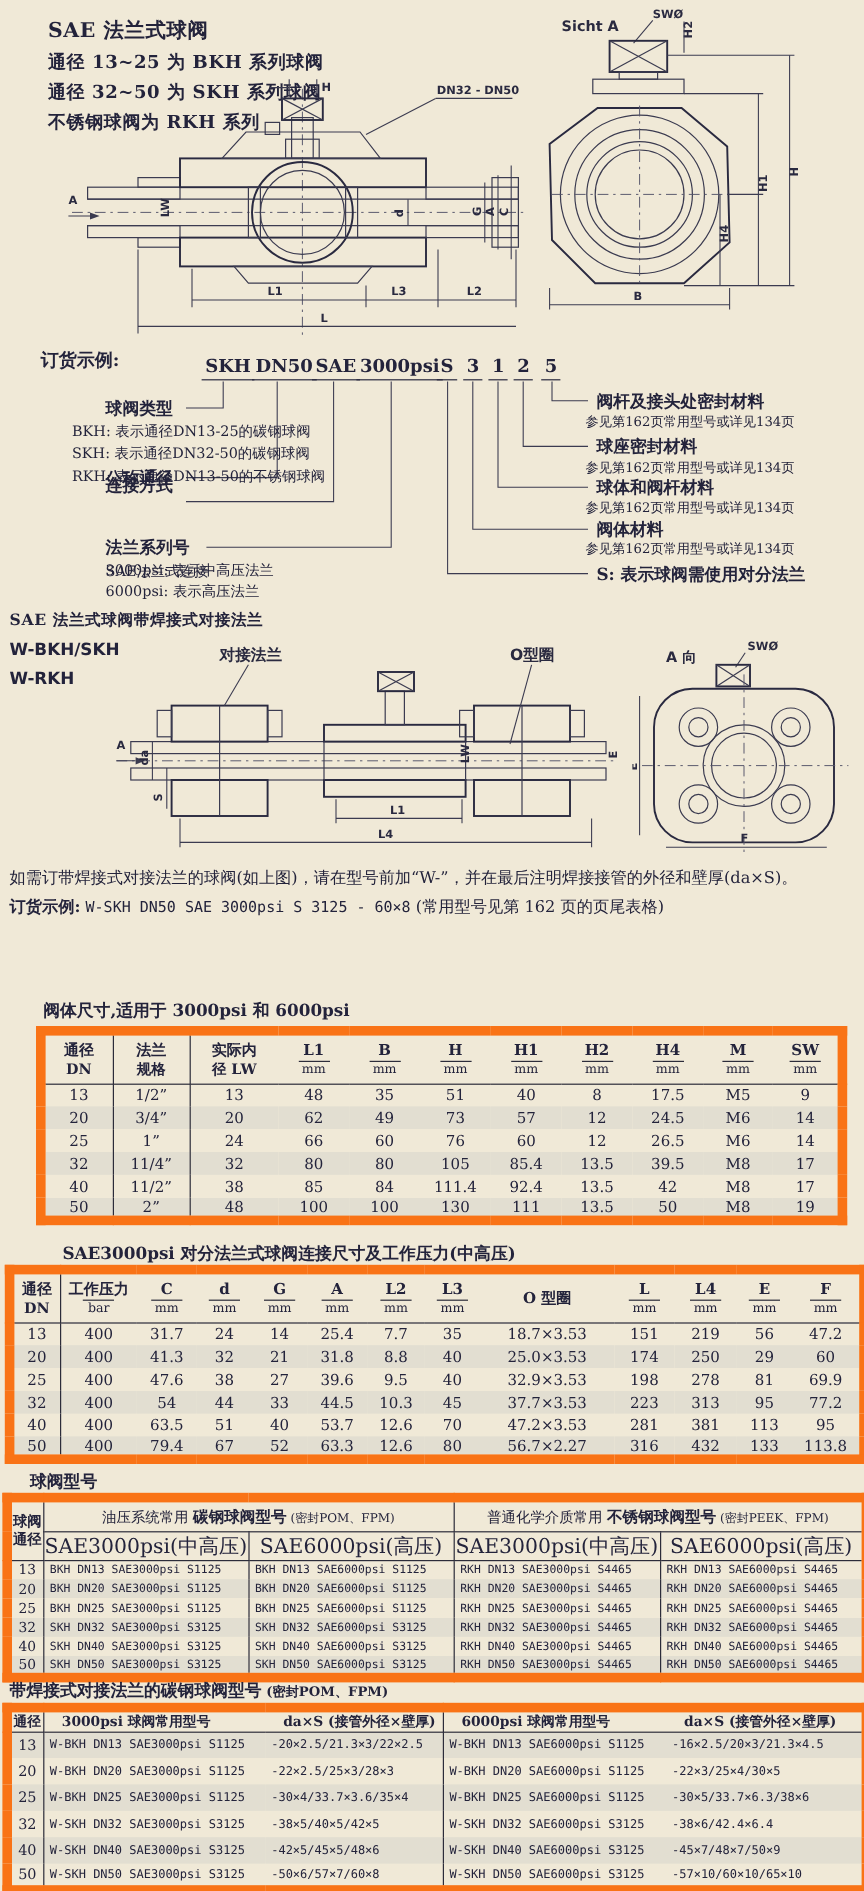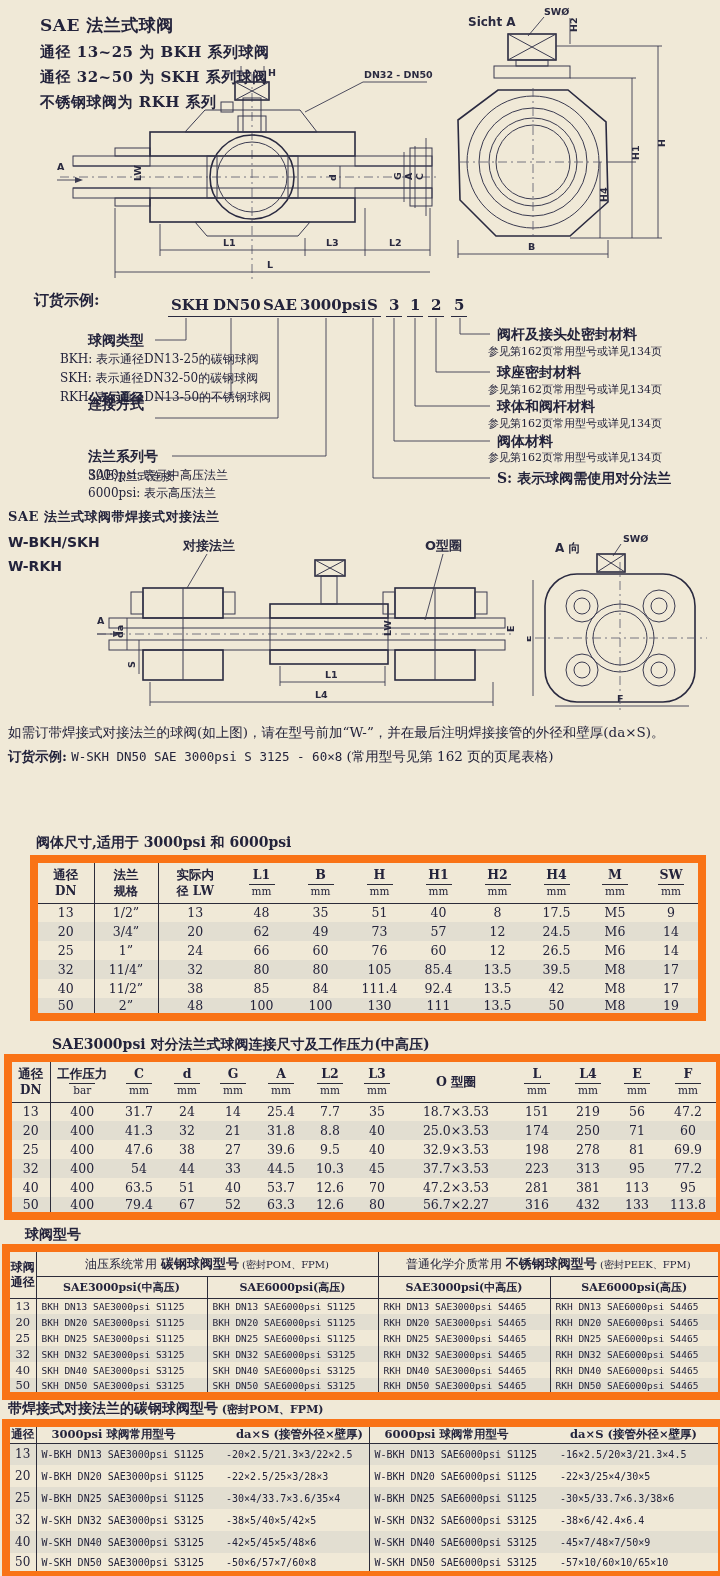--- a/index.html
+++ b/index.html
@@ -67,21 +67,21 @@
   #table1 th:nth-child(-n+2), #table1 td:nth-child(-n+2) { border-right:1px solid #2c2c3a; }
   #table2 th:nth-child(1),  #table2 td:nth-child(1)  { border-right:1px solid #2c2c3a; }
   #table1 tbody tr:nth-child(even), #table2 tbody tr:nth-child(even),
   #table3 tbody tr:nth-child(even) { background:#e2ded1; }
   #table4 tbody tr:nth-child(odd)  { background:#e2ded1; }
 
   #table3 th, #table3 td { border-right:1px solid #2c2c3a; }
   #table3 .grp { font-size:12px; font-weight:normal; }
   #table3 .grp b { font-size:13px; }
   #table3 .grp .sm { font-size:10px; }
-  #table3 thead tr:nth-child(2) th { font-size:11px; font-weight:bold; height:22px;margin-left:23px; }
+  #table3 thead tr:nth-child(2) th { font-size:17px; font-weight:normal; height:22px;margin-left:23px; }
   #table3 thead tr:nth-child(1) th { height:28px; }
   #table3 td { font-family:"DejaVu Sans Mono","Liberation Mono",monospace; font-size:9.5px; text-align:left; padding-left:5px; height:16px; }
   #table3 td:first-child { font-family:"DejaVu Serif","Liberation Serif",serif; font-size:11.5px; text-align:center; padding-left:0; }
 
   #table4 thead th { font-size:11.5px; font-weight:bold; height:20px; text-align:left; padding-left:15px; }
   #table4 th:nth-child(1), #table4 td:nth-child(1),
   #table4 th:nth-child(3), #table4 td:nth-child(3) { border-right:0; }
   #table4 th:nth-child(1), #table4 td:nth-child(1) { border-right:1px solid #2c2c3a; text-align:center; padding-left:0; }
   #table4 th:nth-child(3), #table4 td:nth-child(3) { border-right:1px solid #2c2c3a; }
   #table4 td { font-family:"DejaVu Sans Mono","Liberation Mono",monospace; font-size:10px; text-align:left; padding-left:5px; height:22px; }
@@ -578,21 +578,21 @@
         <td>400</td>
         <td>41.3</td>
         <td>32</td>
         <td>21</td>
         <td>31.8</td>
         <td>8.8</td>
         <td>40</td>
         <td>25.0×3.53</td>
         <td>174</td>
         <td>250</td>
-        <td>71</td>
+        <td>29</td>
         <td>60</td>
       </tr>
       <tr>
         <td>25</td>
         <td>400</td>
         <td>47.6</td>
         <td>38</td>
         <td>27</td>
         <td>39.6</td>
         <td>9.5</td>

